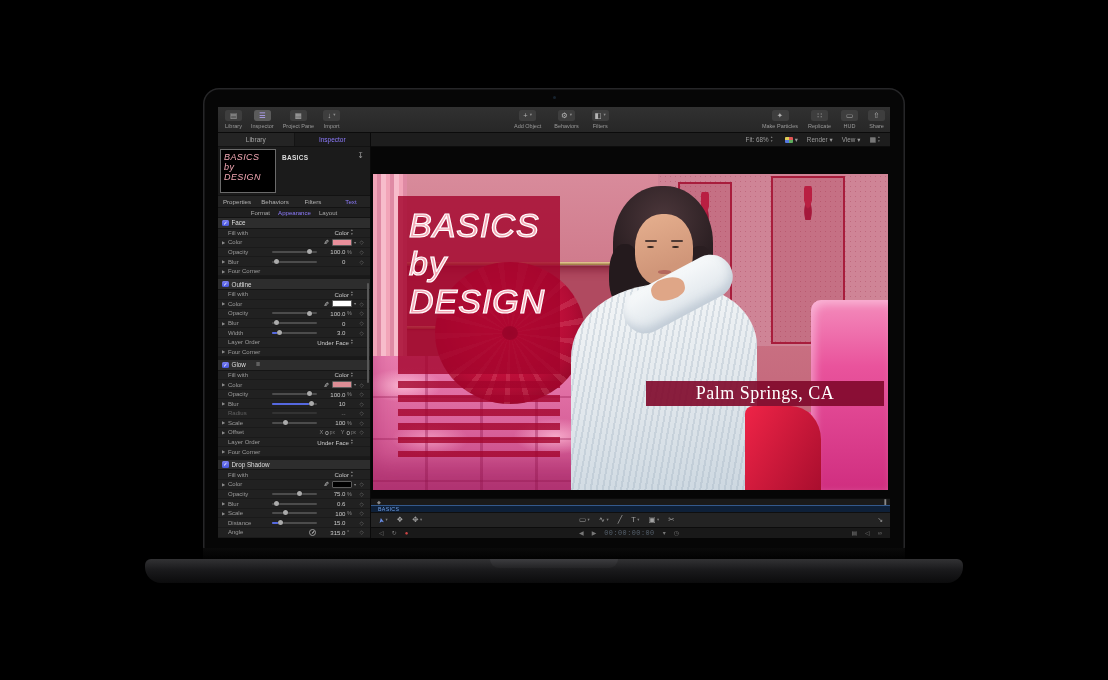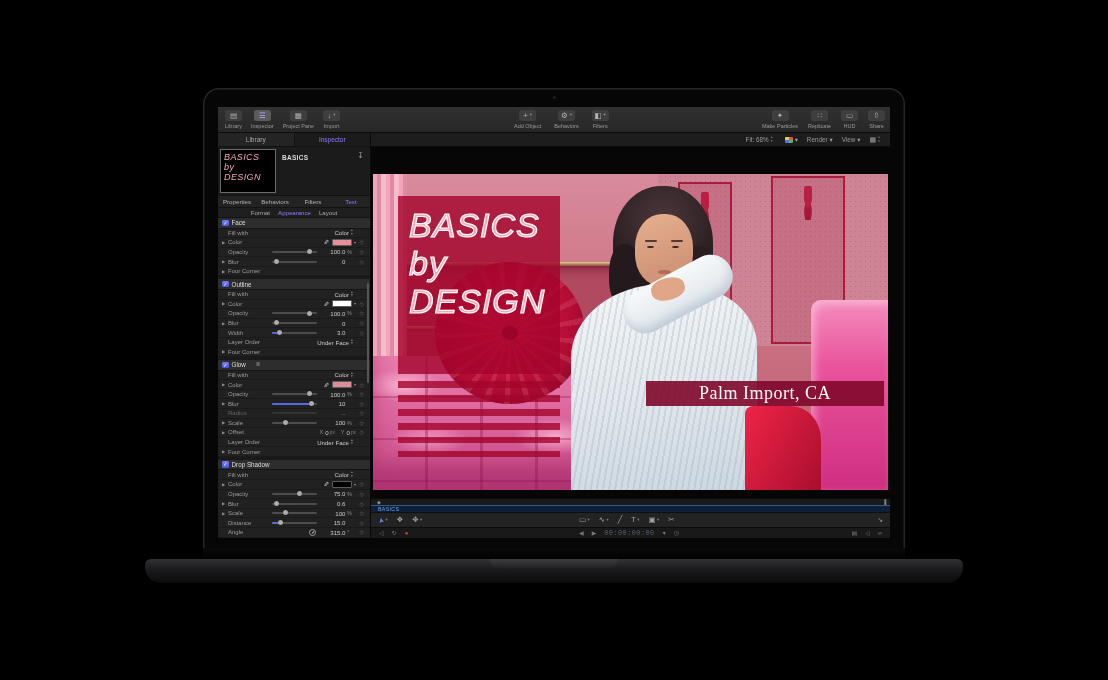--- a/index.html
+++ b/index.html
@@ -673,21 +673,21 @@
               <div class="hand"></div>
               <div class="skirt"></div>
               <div class="redrect"></div>
               <div class="stripes"></div>
               <div class="title" id="abtitle">
                   <div>BASICS</div>
                   <div>by</div>
                   <div>DESIGN</div>
                 </div>
               <div class="locbar">
-                <span class="loctext">Palm Import, CA</span>
+                <span class="loctext">Palm Springs, CA</span>
               </div>
             </div>
           </div>
 
           <div class="minibar">
             <span class="mk mkl">◆</span>
             <span class="mk mkr">▐</span>
           </div>
           <div class="ttrack">
             <span class="tlab">BASICS</span>

